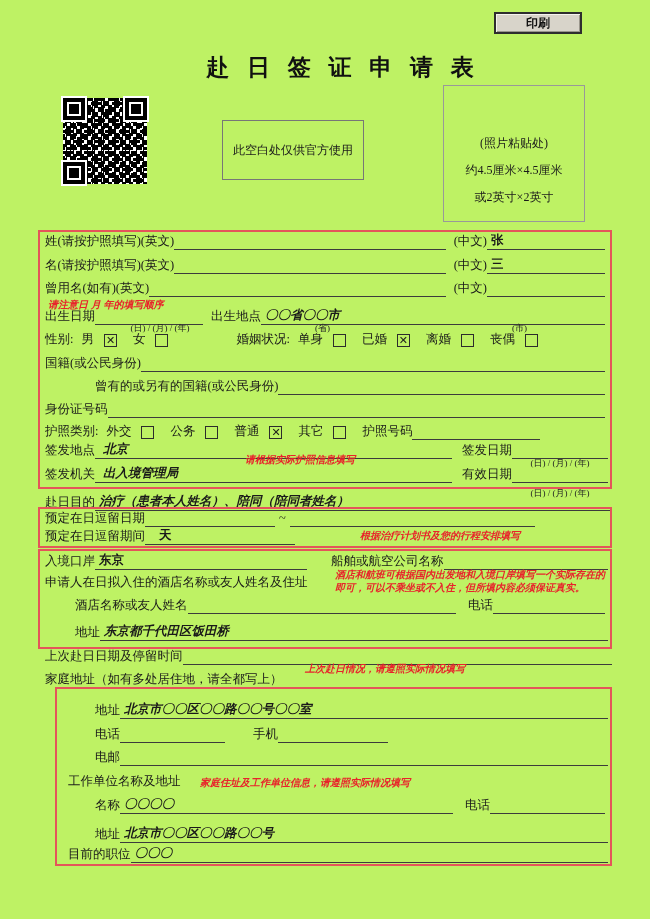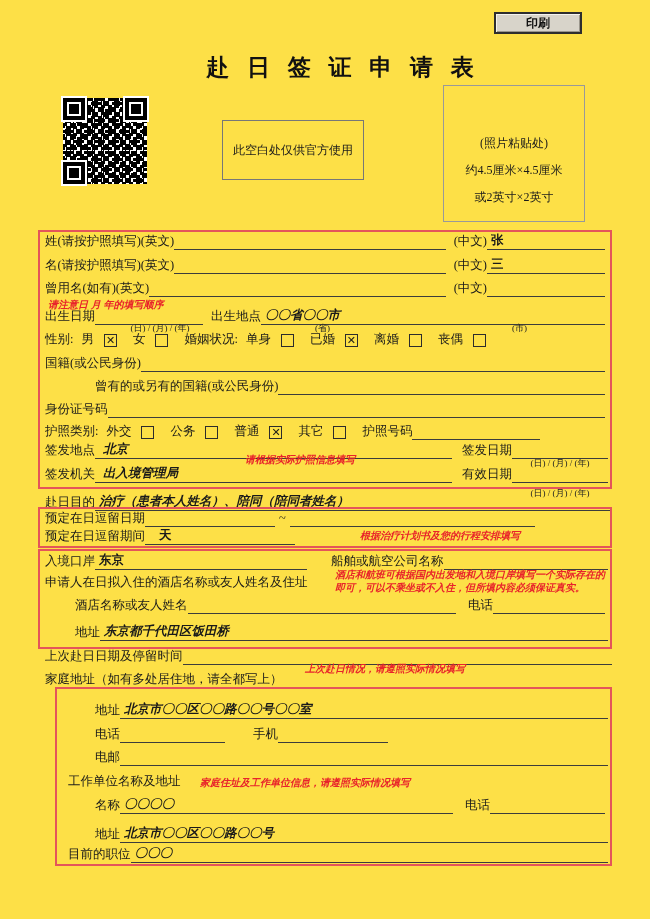--- a/index.html
+++ b/index.html
@@ -1,16 +1,16 @@
 <!DOCTYPE html>
 <html><head>
 <meta charset="utf-8">
 <style>
   html,body{margin:0;padding:0;background:#fff;}
-  .page{position:relative;width:650px;height:919px;background:#fde047;overflow:hidden;
+  .page{position:relative;width:650px;height:919px;background:#bef264;overflow:hidden;
         font-family:"Liberation Serif","DejaVu Serif",serif;color:#1a1a1a;}
   .title{position:absolute;top:34px;left:0;width:100%;text-align:center;margin:18px;
          font-size:23px;font-weight:600;letter-spacing:6px;color:#111;}
   .print-btn{position:absolute;left:494px;top:12px;width:88px;height:22px;
          background:#d8d4ca;border:2px solid #2e2e2e;
          box-shadow:inset 1px 1px 0 #f5f3ee, inset -1px -1px 0 #9a968c;
          font-family:"Liberation Sans","DejaVu Sans",sans-serif;font-weight:bold;font-size:12px;
          color:#111;cursor:pointer;padding:0;line-height:17px;}
   .qr{position:absolute;left:63px;top:98px;width:84px;height:86px;
       background:
@@ -100,21 +100,21 @@
   <div class="hint" style="left:104px;top:322px;width:112px;text-align:center">(日) / (月) / (年)</div>
   <div class="hint" style="left:315px;top:322px">(省)</div>
   <div class="hint" style="left:512px;top:322px">(市)</div>
 
   <div class="row" style="left:45px;top:332px;width:560px">
     <span class="lb">性别:</span>
     <span class="lb" style="margin-left:8px">男</span>
     <span class="cb">✕</span>
     <span class="lb">女</span>
     <span class="cb"></span>
-    <span class="lb" style="">婚姻状况:</span>
+    <span class="lb" style="margin-left:52px">婚姻状况:</span>
     <span class="lb" style="margin-left:8px">单身</span>
     <span class="cb"></span>
     <span class="lb">已婚</span>
     <span class="cb">✕</span>
     <span class="lb">离婚</span>
     <span class="cb"></span>
     <span class="lb">丧偶</span>
     <span class="cb"></span>
   </div>
 

